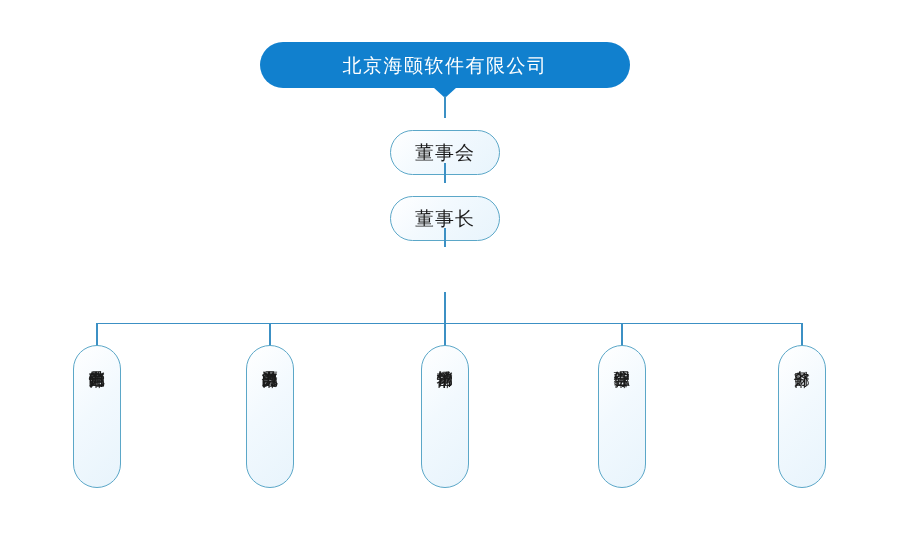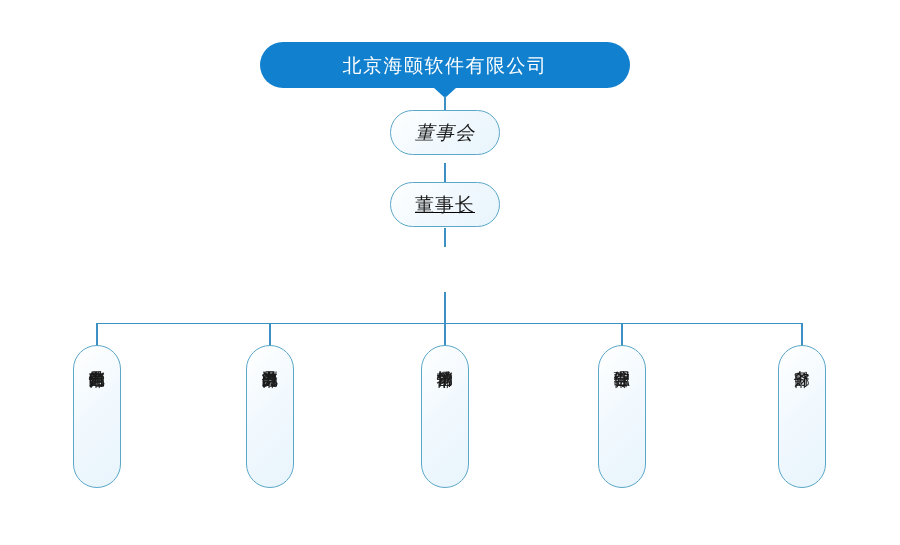--- a/index.html
+++ b/index.html
@@ -69,22 +69,22 @@
     height: 45px;
     border-radius: 23px;
   }
   .pill-mid .pill-label {
     font-size: 19px;
     color: #1a1a1a;
     letter-spacing: 1px;
     line-height: 1;
     white-space: nowrap;
   }
-  #node-board   { top: 110px; font-style: italic; }
-  #node-chair   { top: 182px; text-decoration: underline; }
+  #node-board   { top: 130px; }
+  #node-chair   { top: 196px; }
   #node-gm      { top: 247px; }
 
   
   .pill-leaf {
     top: 345px;
     width: 48px;
     height: 143px;
     border-radius: 24px;
     align-items: flex-start;
     justify-content: center;

